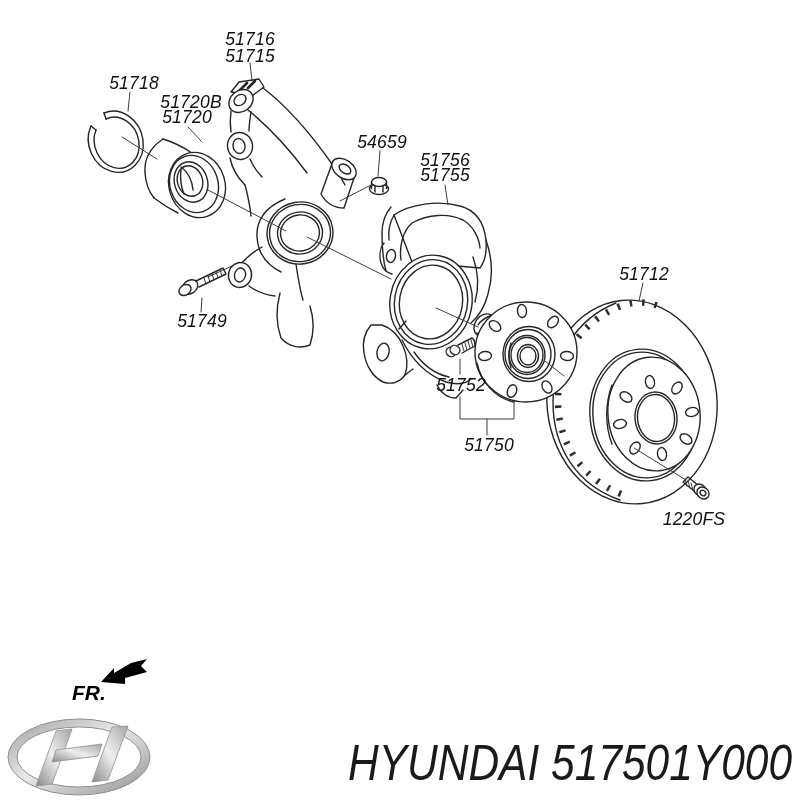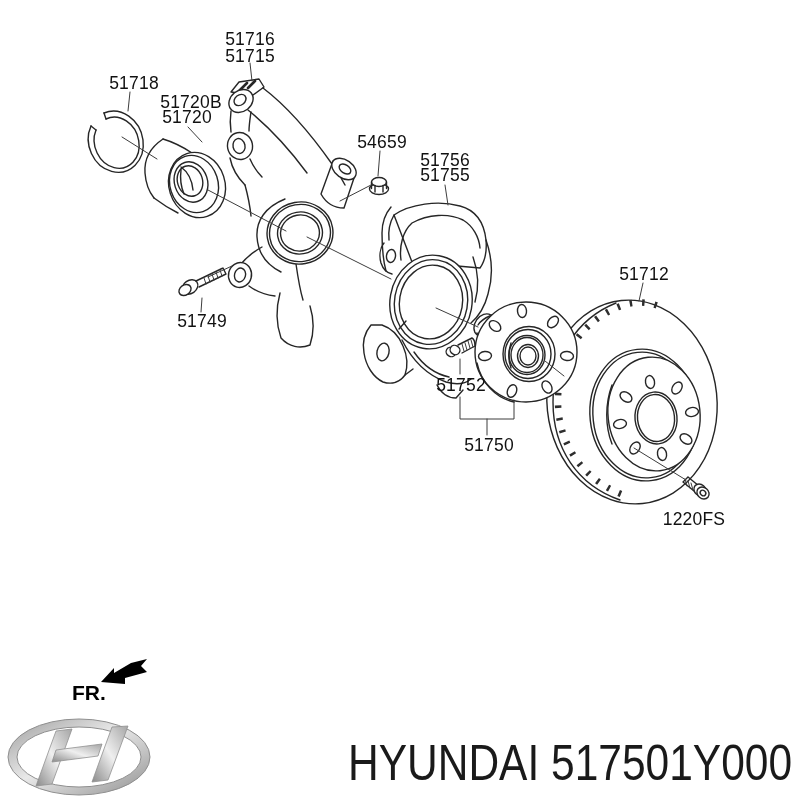--- a/index.html
+++ b/index.html
@@ -1,17 +1,17 @@
 <!DOCTYPE html>
 <html><head>
 <meta charset="utf-8">
 <style>
   html,body{margin:0;padding:0;background:#ffffff;}
   #stage{position:relative;width:800px;height:800px;background:#ffffff;overflow:hidden;
-         font-family:"Liberation Sans",sans-serif;}
+         font-family:"Liberation Sans",sans-serif;font-style:italic;}
   svg{position:absolute;left:0;top:0;}
   .part-label{font-family:"Liberation Sans",sans-serif;font-size:17.5px;fill:#111;letter-spacing:0.2px;}
   .fr-label{font-family:"Liberation Sans",sans-serif;font-size:21px;font-weight:700;fill:#000;}
   .caption{font-family:"Liberation Sans",sans-serif;font-size:50px;fill:#1a1a1a;}
   .ln{stroke:#262626;stroke-width:1.4;fill:none;stroke-linecap:round;stroke-linejoin:round;}
   .lnw{stroke:#262626;stroke-width:1.4;fill:#fff;stroke-linecap:round;stroke-linejoin:round;}
   .thin{stroke:#3d3d3d;stroke-width:1;fill:none;stroke-linecap:round;}
 </style>
 </head>
 <body>

